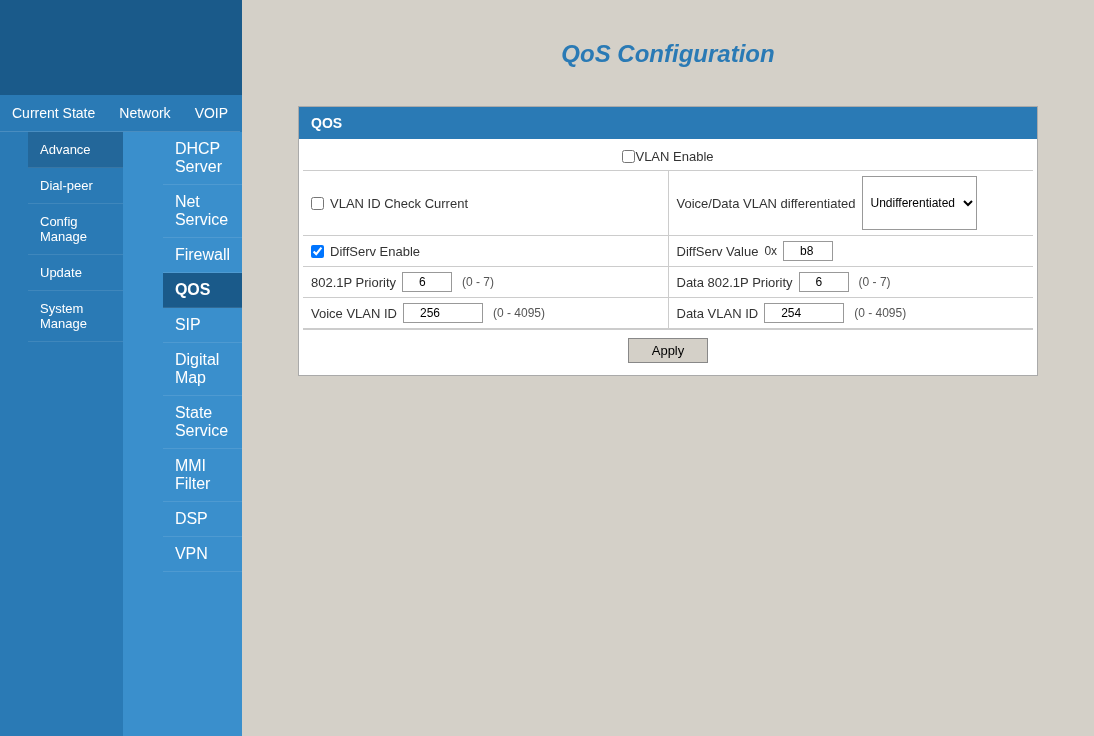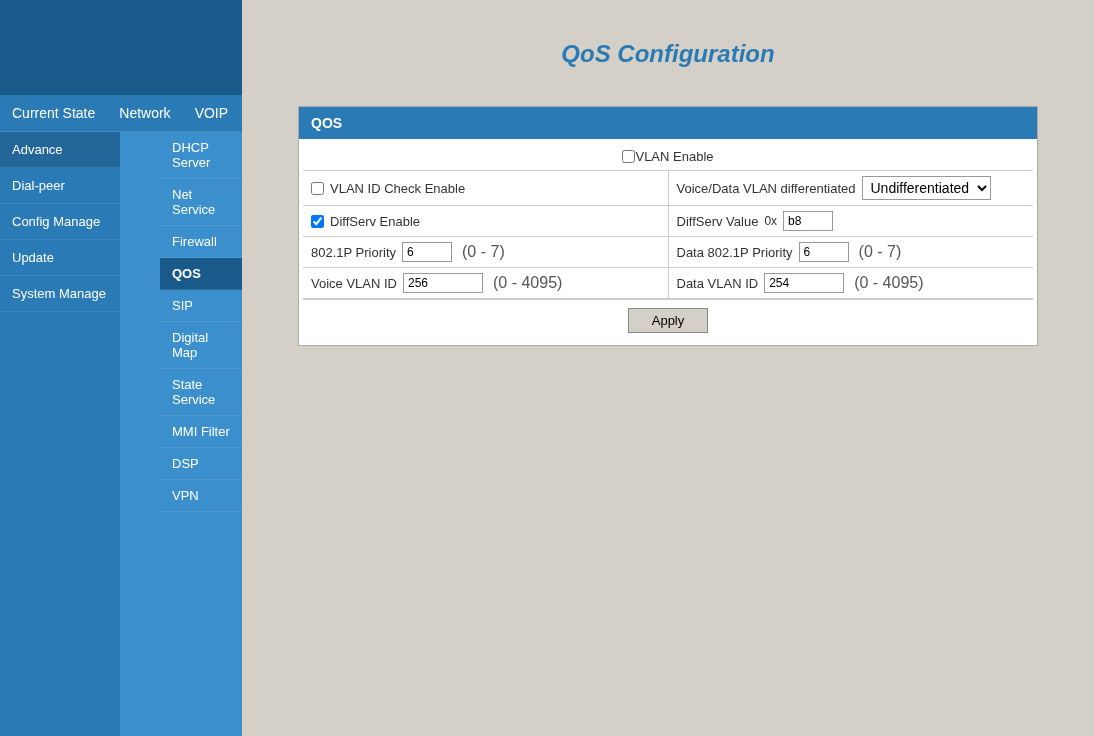--- a/index.html
+++ b/index.html
@@ -29,20 +29,21 @@
       padding: 10px 12px;
       cursor: pointer;
       font-size: 14px;
       border-bottom: 1px solid rgba(255,255,255,0.15);
     }
 
     
     .sidebar-sub-area {
       display: flex;
       flex: 1;
+      padding-left: 28px;
     }
     .sidebar-left-col {
       width: 120px;
       background: #2a7ab5;
       display: flex;
       flex-direction: column;
     }
     .sidebar-left-item {
       color: #fff;
       padding: 10px 12px;
@@ -55,21 +56,21 @@
     .sidebar-right-col {
       width: 122px;
       background: #3a8fcc;
       display: flex;
       flex-direction: column;
     }
     .sidebar-right-item {
       color: #fff;
       padding: 8px 12px;
       cursor: pointer;
-      font-size: 13px;
+      font-size: 16px;
       border-bottom: 1px solid rgba(255,255,255,0.1);
       margin-left: 40px;
     }
     .sidebar-right-item.active { background: #1a5a8a; font-weight: bold; }
 
     
     .main-content {
       flex: 1;
       background: #d4d0c8;
       display: flex;
@@ -119,40 +120,40 @@
       padding: 6px;
       border-bottom: 1px solid #ccc;
     }
 
     .form-label {
       color: #333;
       font-size: 13px;
     }
     .form-input {
       border: 1px solid #999;
-      padding: 2px 4px;
+      padding: 2px 16px;
       font-size: 12px;
       background: #fff;
     }
     .form-input-small {
       width: 50px;
     }
     .form-input-medium {
       width: 80px;
     }
     .form-range {
       color: #555;
-      font-size: 16px;
+      font-size: 12px;
       margin-left: 4px;
     }
 
     select.form-select {
       border: 1px solid #999;
-      padding: 2px 4px;
-      font-size: 14px;
+      padding: 18px 4px;
+      font-size: 12px;
       background: #fff;
     }
 
     .prefix-label {
       font-size: 12px;
       color: #333;
     }
 
     
     .apply-row {
@@ -228,21 +229,21 @@
     <div class="qos-body">
 
       <div class="form-row vlan-enable-row">
         <input type="checkbox" style="">
         <span class="form-label">VLAN Enable</span>
       </div>
 
       <div class="full-row">
         <div class="half-cell">
           <input type="checkbox" style="">
-          <span class="form-label">VLAN ID Check Enable</span>
+          <span class="form-label">VLAN ID Check Current</span>
         </div>
         <div class="half-cell">
           <span class="form-label">Voice/Data VLAN differentiated</span>
           <select class="form-select">
             <option>Undifferentiated</option>
             <option>Differentiated</option>
           </select>
         </div>
       </div>
 

